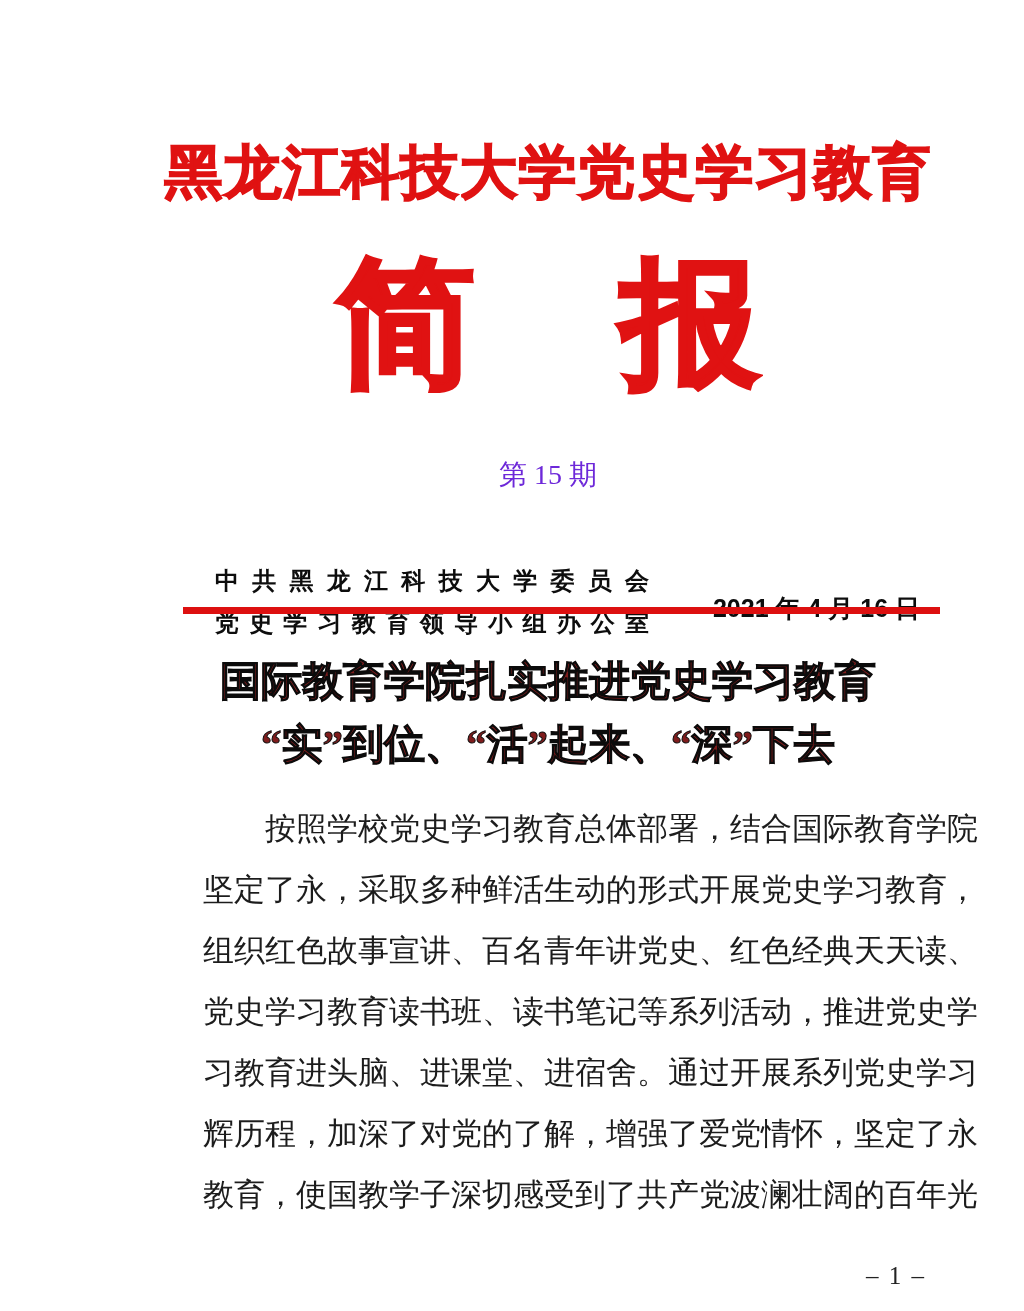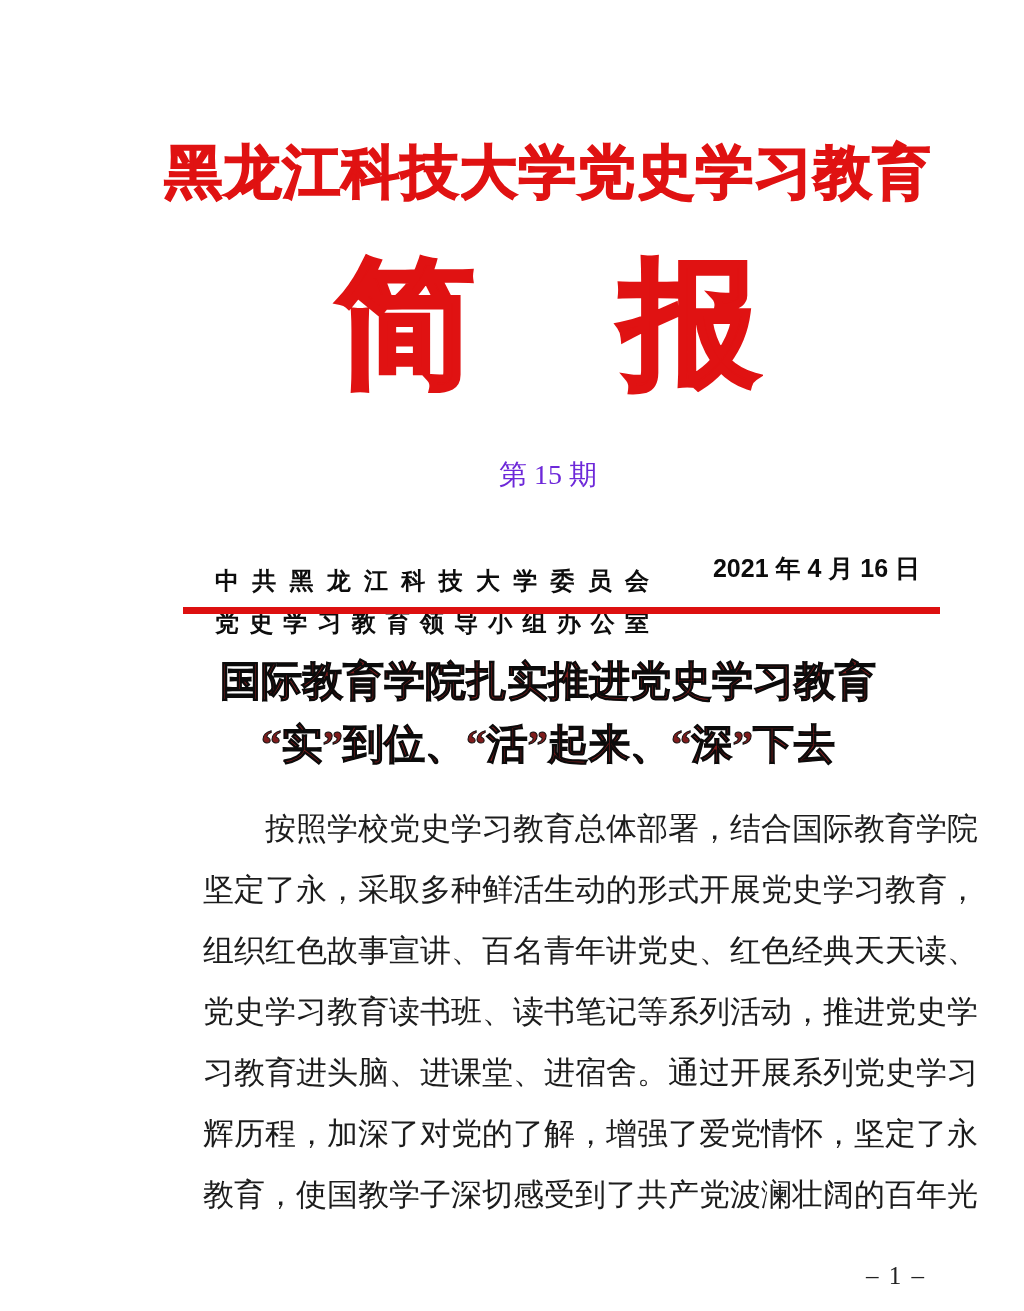--- a/index.html
+++ b/index.html
@@ -41,21 +41,21 @@
   }
   .issue{
     position:absolute;top:410px;left:0;width:100%;
     text-align:center;
     font-size:28px;line-height:34px;
     color:#6d28d9;
   }
   
   .pub-row{
     position:absolute;top:494px;left:143px;width:741px;
-    display:flex;justify-content:space-between;align-items:flex-start;
+    display:flex;justify-content:space-between;align-items:center;
   }
   .publisher{
     width:458px;
     font-family:"Liberation Sans","DejaVu Sans",sans-serif;
     font-weight:bold;
     font-size:24px;line-height:30px;
     color:#0d0d0d;
   }
   .publisher .jline{
     text-align:justify;

